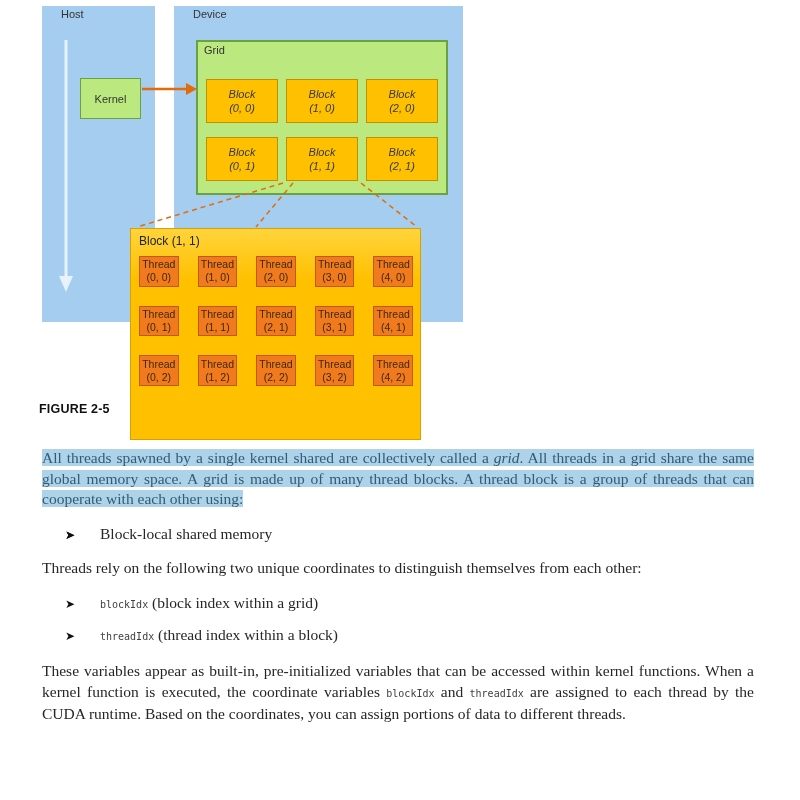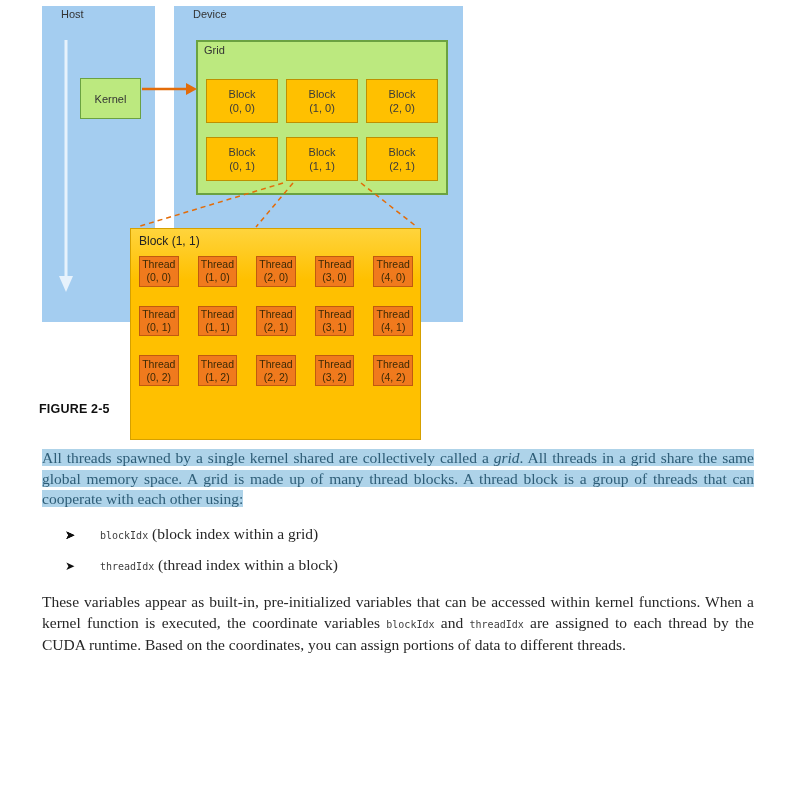--- a/index.html
+++ b/index.html
@@ -18,21 +18,21 @@
                 background: #bce97f; border: 1px solid #6ba241;
                 display: flex; align-items: center; justify-content: center;
                 font-family: "Liberation Sans", sans-serif; font-size: 11px; color: #333; }
 
   .grid-box { position: absolute; left: 196px; top: 40px; width: 252px; height: 155px;
               background: #bce97f; border: 2px solid #6ba241; }
   .grid-label { position: absolute; top: 2px; left: 6px;
                 font-family: "Liberation Sans", sans-serif; font-size: 11px; color: #333; }
   .blocks { position: absolute; left: 8px; top: 37px;
             display: grid; grid-template-columns: repeat(3, 72px); grid-auto-rows: 44px;
-            column-gap: 8px; row-gap: 14px; }
+            column-gap: 8px; row-gap: 14px; font-style: italic; }
   .gblock { background: #ffc000; border: 1px solid #bf9000;
             display: flex; flex-direction: column; align-items: center; justify-content: center;
             font-family: "Liberation Sans", sans-serif; font-size: 11px; line-height: 14px; color: #3a3a3a; }
 
   .expanded { position: absolute; left: 130px; top: 228px; width: 291px; height: 212px;
               background: linear-gradient(180deg, #ffd43c 0%, #ffc000 24%, #ffc000 100%);
               border: 1px solid #d5a000; }
   .expanded-title { position: absolute; top: 5px; left: 8px;
                     font-family: "Liberation Sans", sans-serif; font-size: 12px; color: #222; }
   .threads { position: absolute; left: 8px; top: 27px; width: 274px; height: 130px;
@@ -198,24 +198,26 @@
 <div class="textblock">
 
   <p><span class="hl"><span>All threads spawned by a single kernel shared are collectively called a </span><i>grid</i><span>. All threads in a grid share the same global memory space. A grid is made up of many thread blocks. A thread block is a group of threads that can cooperate with each other using:</span></span></p>
 
   <div class="bullets">
     <div class="bullet">
       <span class="marker">➤</span>
     </div>
     <div class="bullet">
       <span class="marker">➤</span>
-    </div>
-  </div>
-
-
+      <span>Block-local shared memory</span>
+    </div>
+  </div>
+
+
+  <p>Threads rely on the following two unique coordinates to distinguish themselves from each other:</p>
 
   <div class="bullets">
     <div class="bullet">
       <span class="marker">➤</span>
       <span class="code">blockIdx</span><span> (block index within a grid)</span>
     </div>
     <div class="bullet">
       <span class="marker">➤</span>
       <span class="code">threadIdx</span><span> (thread index within a block)</span>
     </div>

